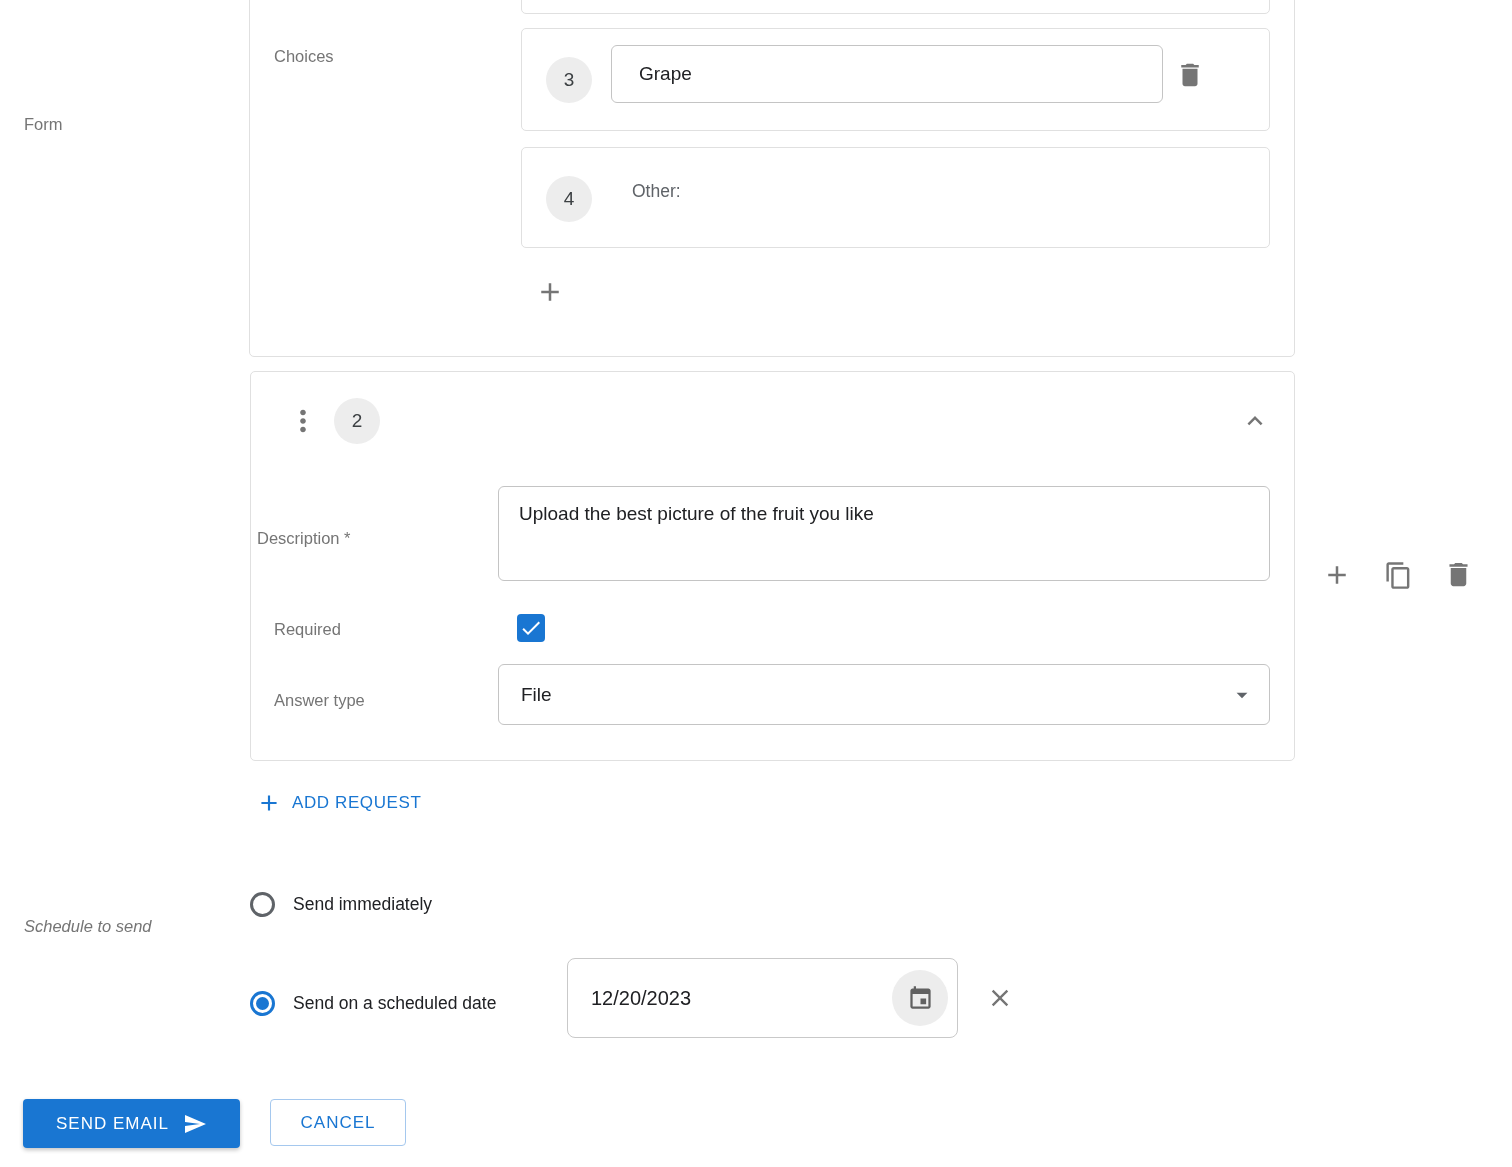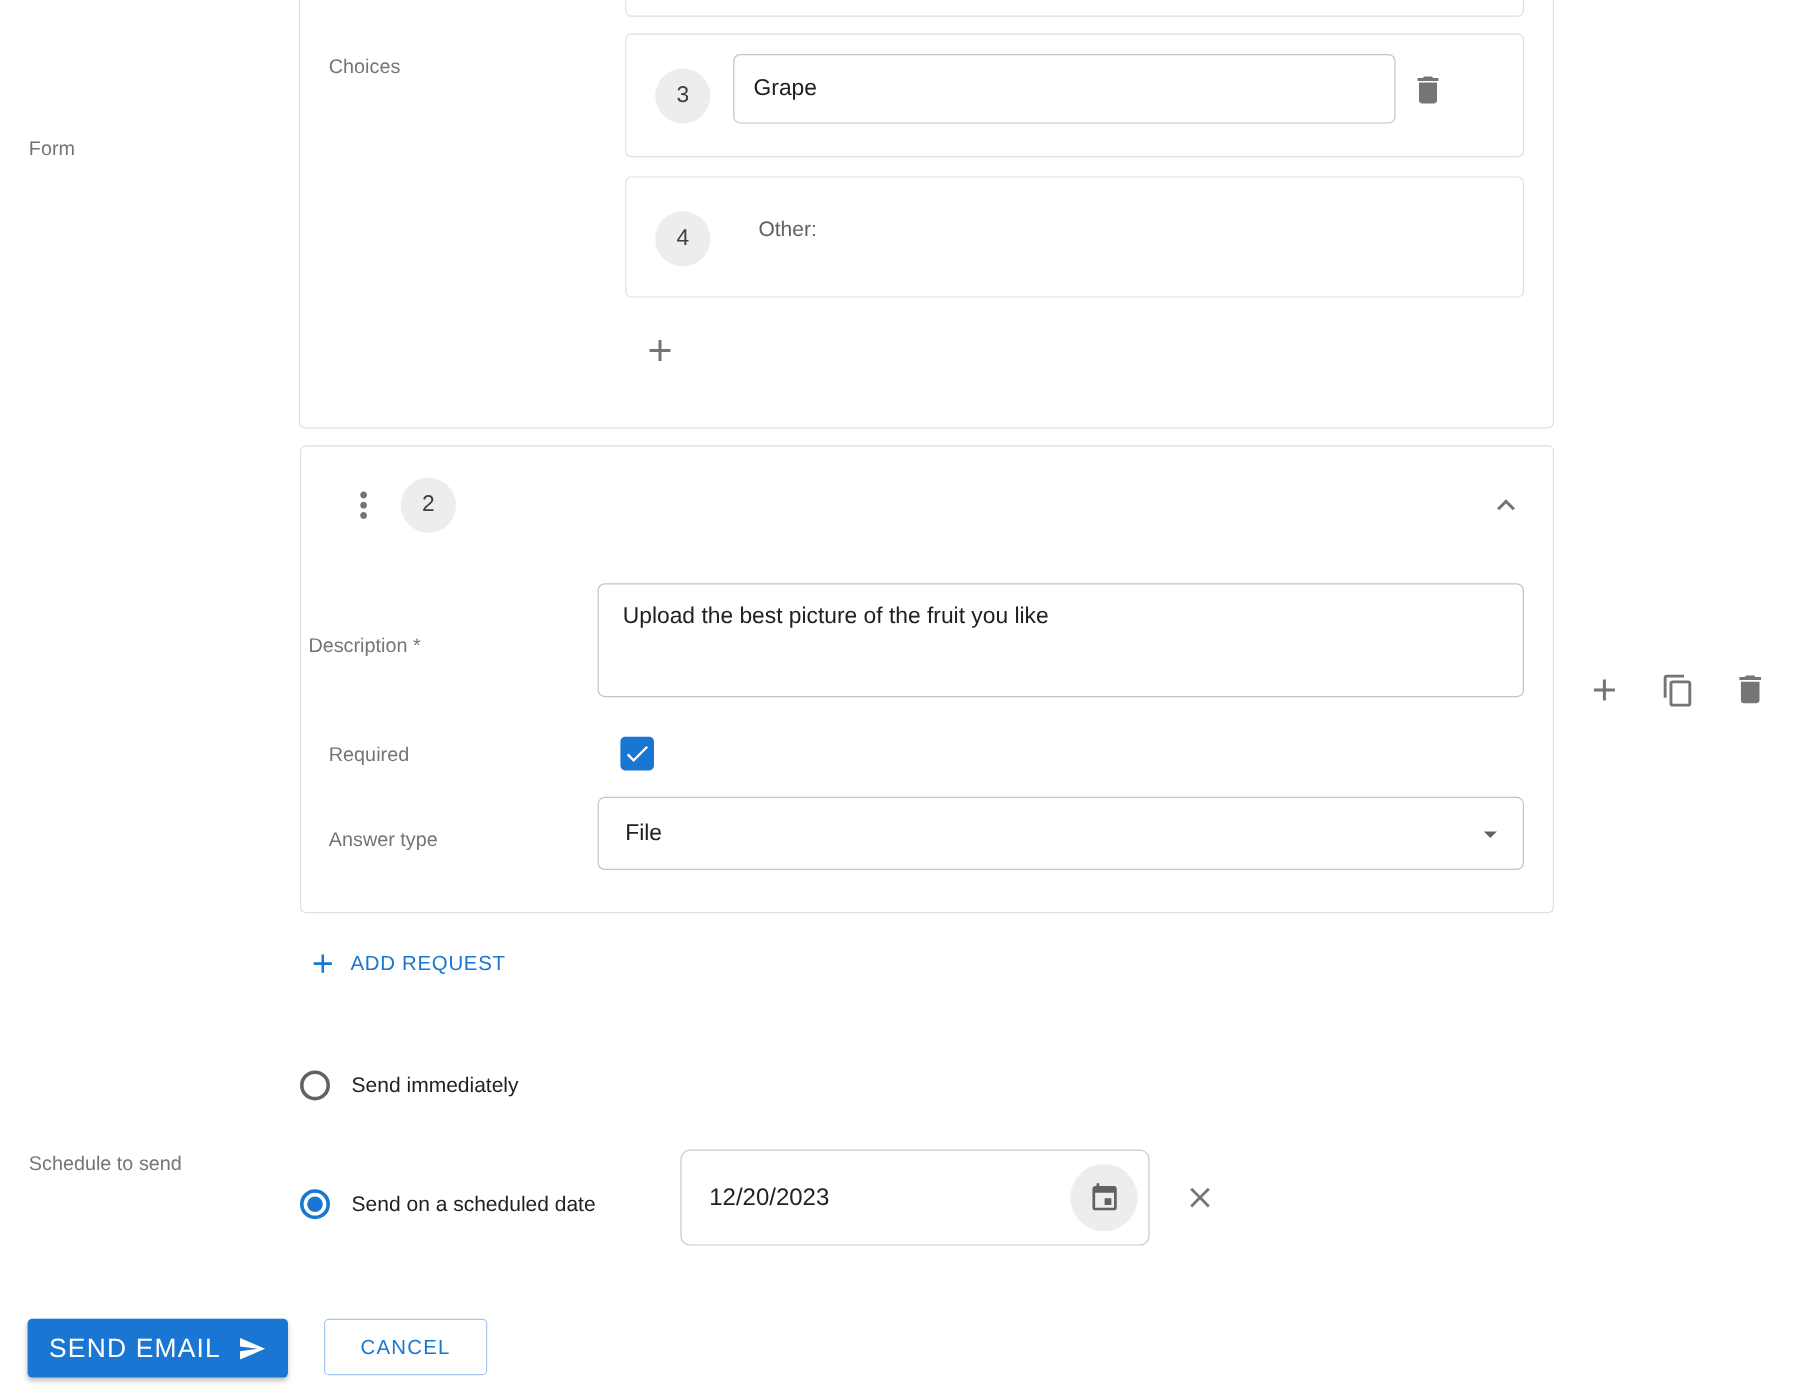--- a/index.html
+++ b/index.html
@@ -36,21 +36,21 @@
     display: flex; align-items: center; justify-content: center;
   }
   .text-input {
     position: absolute;
     border: 1px solid #c4c4c4;
     border-radius: 6px;
     background: #fff;
     font-family: "Liberation Sans", sans-serif;
     font-size: 19px;
     color: #202124;
-    padding: 0 16px;
+    padding: 0 27px;
     outline: none;
   }
   .select-box {
     position: absolute;
     border: 1px solid #c4c4c4;
     border-radius: 6px;
     background: #fff;
     display: flex; align-items: center;
     font-size: 19px; color: #202124;
     padding: 0 14px 0 22px;
@@ -121,40 +121,40 @@
     background: #ededed; border: none; cursor: pointer;
     display: flex; align-items: center; justify-content: center;
     margin-left: auto; margin-right: 9px;
   }
 
   .btn-primary {
     position: absolute;
     background: #1976d2; color: #fff;
     border: none; border-radius: 4px;
     font-family: "Liberation Sans", sans-serif;
-    font-size: 22px; font-weight: 500; letter-spacing: 1px;
+    font-size: 17px; font-weight: 500; letter-spacing: 1px;
     display: flex; align-items: center; justify-content: center; gap: 14px;
     cursor: pointer;
     box-shadow: 0 2px 4px rgba(0,0,0,0.24);
   }
   .btn-outlined {
     position: absolute;
     background: #fff; color: #1976d2;
     border: 1px solid #a5c8ee; border-radius: 4px;
     font-family: "Liberation Sans", sans-serif;
     font-size: 17px; font-weight: 500; letter-spacing: 1px;
     display: flex; align-items: center; justify-content: center;
     cursor: pointer;
   }
 </style>
 </head>
 <body>
 
 <div class="abs side-label" style="left:24px; top:115px;">Form</div>
-<div class="abs side-label" style="left:24px; top:961px;">Schedule to send</div>
+<div class="abs side-label" style="left:24px; top:917px;font-style:italic;">Schedule to send</div>
 
 <div class="card" style="left:249px; top:-60px; width:1046px; height:417px;">
 
   <div class="field-label" style="position:absolute; left:24px; top:106px;">Choices</div>
 
   <div class="inner-box" style="left:271px; top:-10px; width:749px; height:83px;"></div>
 
   <div class="inner-box" style="left:271px; top:87px; width:749px; height:103px;">
     <div class="badge" style="left:24px; top:28px;">3</div>
     <input class="text-input" style="left: 89px; top: 16px; width: 552px; height: 58px;" value="Grape">

